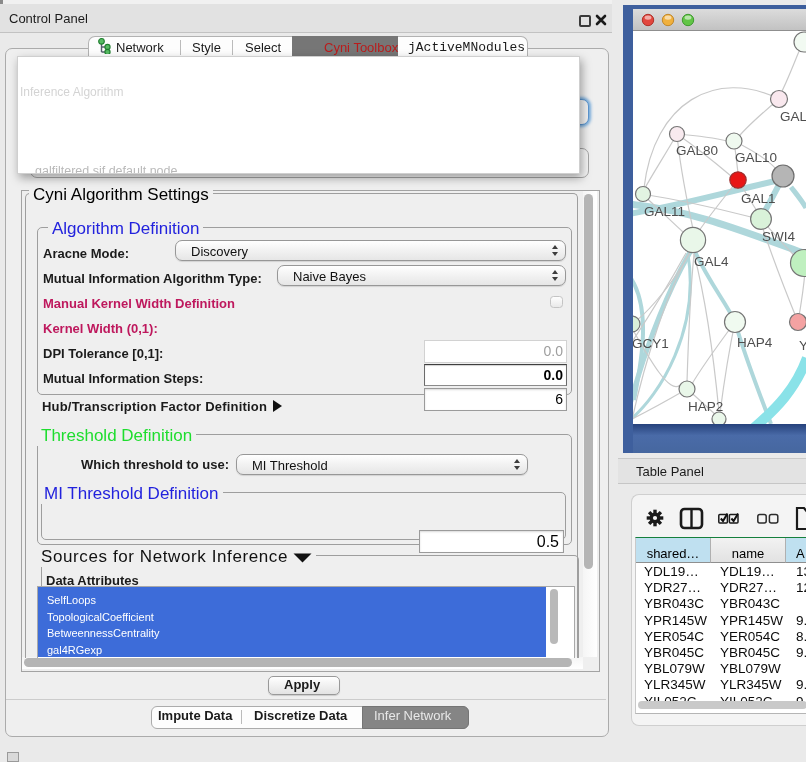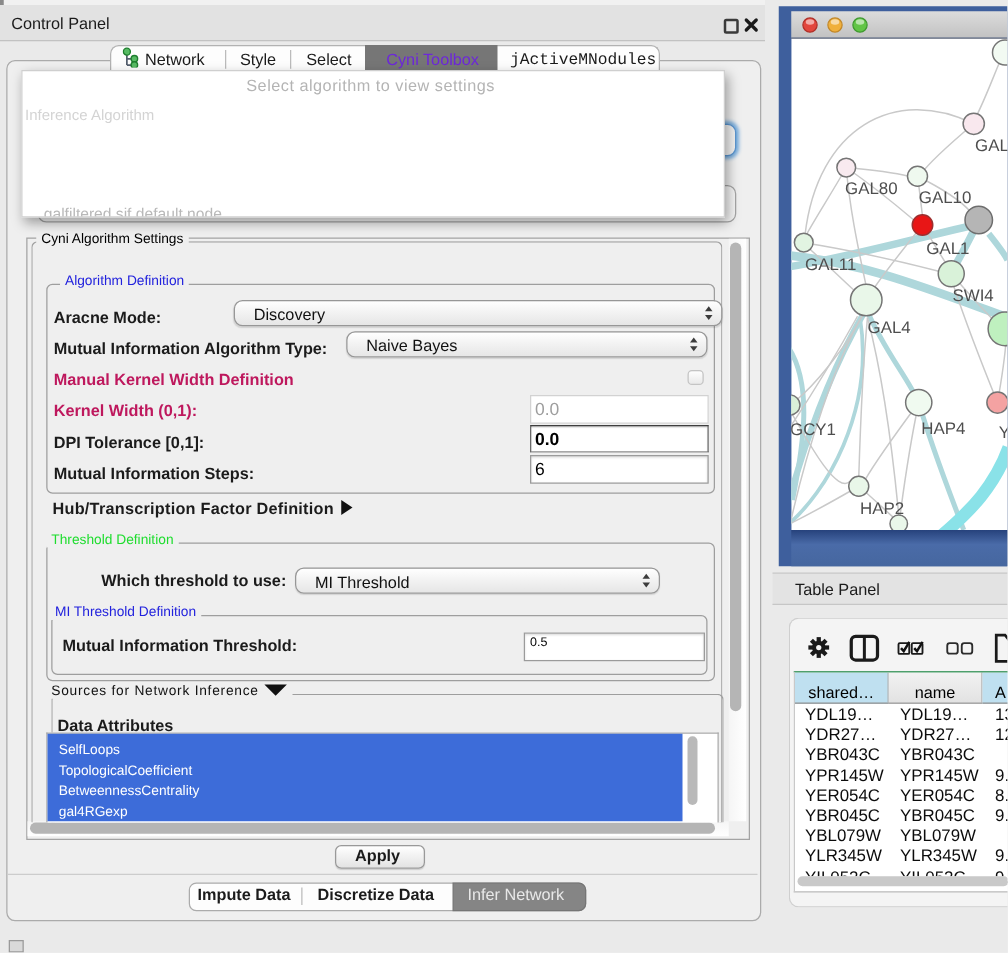--- a/index.html
+++ b/index.html
@@ -3,27 +3,27 @@
 <meta charset="utf-8">
 <style>
 html,body{margin:0;padding:0;}
 body{width:806px;height:762px;overflow:hidden;font-family:"Liberation Sans",sans-serif;background:#eaeaea;}
 #root{position:relative;width:702px;height:762px;padding-left:36px;}
 .abs{position:absolute;}
 .lbl{position:absolute;font-size:13px;color:#1b1b1b;white-space:nowrap;}
 .b{font-weight:bold;}
 .dis{color:#be185d;}
 .group{position:absolute;border:1px solid #9e9e9e;border-radius:5px;box-shadow:inset 0 0 0 0 #fff;}
-.gt{position:absolute;top:-8px;font-size:11px;background:#efefef;padding:0 4px;white-space:nowrap;}
+.gt{position:absolute;top:-8px;font-size:17px;background:#efefef;padding:0 4px;white-space:nowrap;}
 .combo{position:absolute;border:1px solid #979797;border-radius:7px;background:linear-gradient(#ffffff,#f3f3f3 45%,#e6e6e6);box-shadow:0 1px 1px rgba(0,0,0,0.12);}
 .combo .ct{position:absolute;left:15px;top:2.5px;font-size:13px;color:#111;}
 .spin{position:absolute;right:6px;top:50%;width:7px;height:11px;margin-top:-5.5px;}
 .spin:before{content:"";position:absolute;left:0;top:0;border:3.2px solid transparent;border-bottom:4px solid #3c3c3c;border-top:none;}
 .spin:after{content:"";position:absolute;left:0;bottom:0;border:3.2px solid transparent;border-top:4px solid #3c3c3c;border-bottom:none;}
-.fld{position:absolute;background:#fff;font-size:14px;color:#000;}
+.fld{position:absolute;background:#fff;font-size:14px;text-align:right;color:#000;margin-top:24px;}
 .tfnorm{border:1px solid #9b9b9b;box-shadow:inset 0 1px 2px rgba(0,0,0,0.15);}
 .tfdis{border:1px solid #d2d2d2;color:#9e9e9e;}
 .tffoc{border:1.5px solid #6b6b6b;border-top-color:#3f3f3f;border-bottom-color:#8b8b8b;box-shadow:inset 0 1px 1px rgba(0,0,0,0.18);}
 </style>
 </head>
 <body>
 <div id="root">
 
 <div class="abs" style="left:0;top:0;width:612px;height:4px;background:#f1f1f1;"></div>
 <div class="abs" style="left:0;top:0;width:3px;height:4px;background:#8a8a8a;"></div>
@@ -42,39 +42,39 @@
 <div class="abs" style="left:292px;top:36px;width:106px;height:22px;background:#767676;"></div>
 <svg class="abs" style="left:98px;top:37px;" width="14" height="17" viewBox="0 0 14 17">
  <path d="M3.5 6 L3.5 15 M3.5 10 L8 10 M3.5 15 L8 15" stroke="#555f6e" stroke-width="1.4" fill="none"></path>
  <circle cx="3.5" cy="4.3" r="2.8" fill="#57bb63" stroke="#1f7e2f" stroke-width="1.1"></circle>
  <circle cx="9.5" cy="10" r="2.6" fill="#57bb63" stroke="#1f7e2f" stroke-width="1.1"></circle>
  <circle cx="9.5" cy="15" r="2.6" fill="#57bb63" stroke="#1f7e2f" stroke-width="1.1"></circle>
 </svg>
 <div class="lbl" style="left:116px;top:40px;">Network</div>
 <div class="lbl" style="left:192px;top:40px;">Style</div>
 <div class="lbl" style="left:245px;top:40px;">Select</div>
-<div class="lbl" style="left:309px;top:40px;color:#6d28d9;">Cyni Toolbox</div>
+<div class="lbl" style="left:324px;top:40px;color:#b91c1c;">Cyni Toolbox</div>
 <div class="lbl" style="left:408px;top:40px;font-family:Liberation Mono, monospace;">jActiveMNodules</div>
 
 <div class="abs" style="left:21px;top:190px;width:577px;height:480px;border:1px solid #a3a3a3;background:#efefef;"></div>
 
 <div class="abs" style="left:583px;top:191px;width:14px;height:466px;background:linear-gradient(90deg,#f5f5f5,#fff);"></div>
 <div class="abs" style="left:584px;top:194px;width:9px;height:375px;background:#b5b5b5;border-radius:5px;"></div>
 
 <div class="abs" style="left:22px;top:657px;width:561px;height:12px;background:linear-gradient(#f5f5f5,#fff);"></div>
 <div class="abs" style="left:24px;top:658px;width:548px;height:9px;background:#b5b5b5;border-radius:5px;"></div>
 
 <div class="abs" style="left:25px;top:193px;width:551px;height:464px;border:1px solid #9e9e9e;border-bottom:none;border-radius:5px 5px 0 0;"></div>
 <div class="gt" style="left:29px;top:185px;background:#efefef;">Cyni Algorithm Settings</div>
 
 <div class="group" style="left:37px;top:227px;width:533px;height:166px;"></div>
 <div class="gt" style="left:48px;top:219px;background:#efefef;color:#2222dd;">Algorithm Definition</div>
 
 <div class="lbl b" style="left:43px;top:246px;">Aracne Mode:</div>
-<div class="combo" style="left:187px;top:240px;width:389px;height:19px;text-align:right;">
+<div class="combo" style="left:175px;top:240px;width:389px;height:19px;text-align:right;">
       <span class="ct">Discovery</span>
       <span class="spin"></span>
     </div>
 <div class="lbl b" style="left:43px;top:271px;">Mutual Information Algorithm Type:</div>
 <div class="combo" style="left:277px;top:265px;width:287px;height:19px;">
       <span class="ct">Naive Bayes</span>
       <span class="spin"></span>
     </div>
 <div class="lbl b dis" style="left:43px;top:296px;">Manual Kernel Width Definition</div>
 <div class="abs" style="left:550px;top:296px;width:11px;height:10px;border:1px solid #c4c4c4;border-radius:3.5px;background:linear-gradient(#fefefe,#e9e9e9);"></div>
@@ -93,22 +93,21 @@
 <div class="group" style="left:37px;top:434px;width:533px;height:109px;"></div>
 <div class="gt" style="left:37px;top:426px;background:#efefef;color:#1edd2e;">Threshold Definition</div>
 <div class="lbl b" style="left:81px;top:457px;">Which threshold to use:</div>
 <div class="combo" style="left:236px;top:454px;width:290px;height:19px;">
       <span class="ct">MI Threshold</span>
       <span class="spin"></span>
     </div>
 
 <div class="group" style="left:41px;top:492px;width:523px;height:46px;"></div>
 <div class="gt" style="left:40px;top:484px;background:#efefef;color:#2222dd;">MI Threshold Definition</div>
-<div class="lbl b" style="left:50px;top:509px;">Mutual Information Threshold:</div>
-<div class="fld tfnorm" style="left:419px;top:506px;width:135px;height:17px;padding:2px 4px;font-size:10px;">0.5</div>
+<div class="fld tfnorm" style="left:419px;top:506px;width:135px;height:17px;padding:2px 4px;font-size:16px;">0.5</div>
 
 <div class="abs" style="left:41px;top:555px;width:536px;height:102px;border:1px solid #9e9e9e;border-bottom:none;border-radius:5px 5px 0 0;"></div>
 <div class="gt" style="left:37px;top:547px;background:#efefef;color:#111;letter-spacing:0.6px;">Sources for Network Inference <svg width="19" height="10" viewBox="0 0 19 10" style="display:inline-block;vertical-align:-1px;">
         <path d="M0.5 0.5 L18.5 0.5 L9.5 9.5 Z" fill="#111"></path>
       </svg></div>
 <div class="lbl b" style="left:46px;top:573px;">Data Attributes</div>
 
 <div class="abs" style="left:37px;top:586px;width:536px;height:71px;background:#fff;border:1px solid #a9a9a9;border-bottom:none;"></div>
 <div class="abs" style="left:38px;top:587px;width:508px;height:70px;background:#3d6cd9;"></div>
 <div class="abs" style="left:47px;top:592px;font-size:11px;color:#fff;line-height:16.5px;">SelfLoops<br>TopologicalCoefficient<br>BetweennessCentrality<br>gal4RGexp</div>
@@ -126,21 +125,20 @@
 <div class="lbl b" style="left:254px;top:708px;">Discretize Data</div>
 <div class="lbl" style="left:374px;top:708px;color:#e8e8e8;">Infer Network</div>
 
 <div class="abs" style="left:7px;top:752px;width:10px;height:8px;border:1px solid #9a9a9a;background:#d9d9d9;"></div>
 
 <div class="abs" style="left:30px;top:148px;width:557px;height:28px;border:1px solid #a5a5a5;border-radius:7px;background:#f4f4f4;"></div>
 
 <div class="abs" style="left:300px;top:99px;width:287px;height:24px;border:1px solid #5d96cf;border-radius:7px;background:#f1f1f1;box-shadow:0 0 3px 2px #79aede;"></div>
 
 <div class="abs" style="left:17px;top:56px;width:561px;height:116px;background:#ffffff;border:1px solid #cfcfcf;box-shadow:2px 4px 9px rgba(0,0,0,0.35);overflow:hidden;">
-  <div class="abs" style="left:179px;top:4px;font-size:13px;color:#b4b4b4;letter-spacing:0.4px;">Select algorithm to view settings</div>
   <div class="abs" style="left:2px;top:28px;font-size:12px;color:rgba(150,150,150,0.42);">Inference Algorithm</div>
   <div class="abs" style="left:17px;top:107px;font-size:12.5px;color:rgba(125,125,125,0.55);">galfiltered.sif default node</div>
 </div>
 
 <div class="abs" style="left:623px;top:5px;width:183px;height:448px;background:#3e5f9d;"></div>
 <div class="abs" style="left:633px;top:9px;width:173px;height:21px;background:linear-gradient(#dcdcdc,#c2c2c2);border-bottom:1px solid #8f8f8f;"></div>
 <svg class="abs" style="left:641px;top:13px;" width="58" height="14" viewBox="0 0 58 14">
  <circle cx="7" cy="7" r="5.7" fill="#e2463d" stroke="#b03028" stroke-width="1"></circle>
  <circle cx="27" cy="7" r="5.7" fill="#f0b03c" stroke="#c2882a" stroke-width="1"></circle>
  <circle cx="47" cy="7" r="5.7" fill="#62c546" stroke="#3f9a2f" stroke-width="1"></circle>

